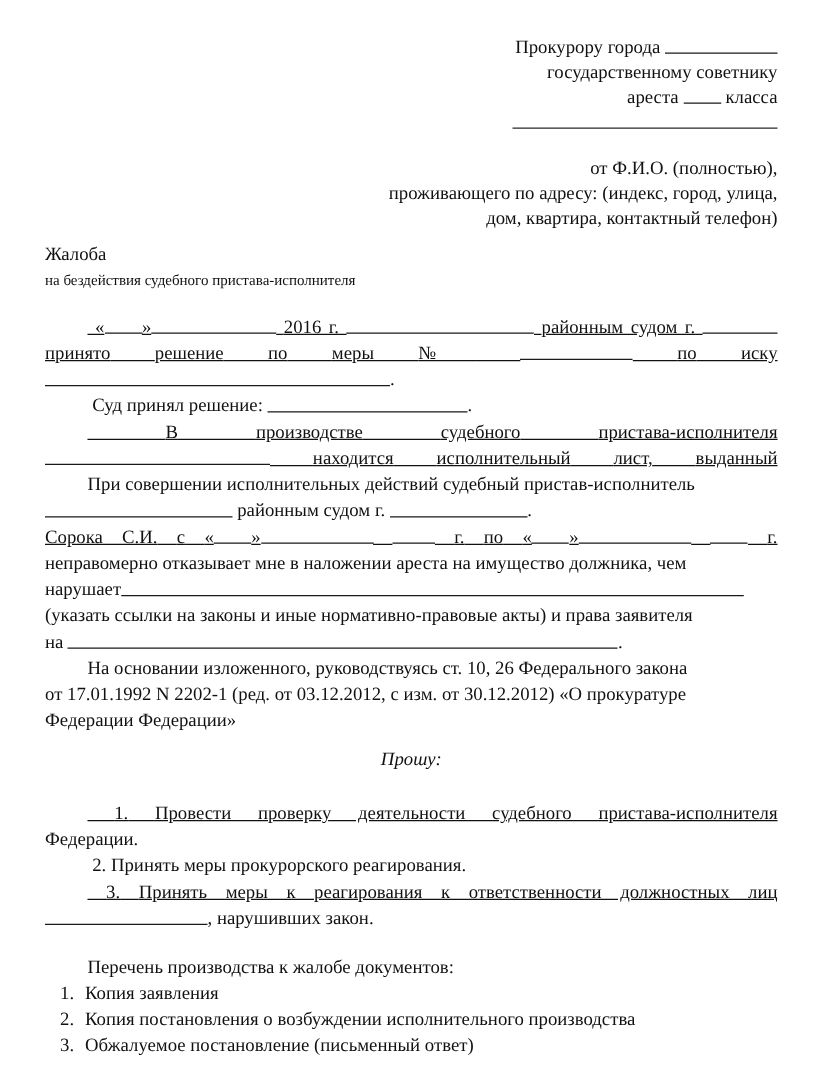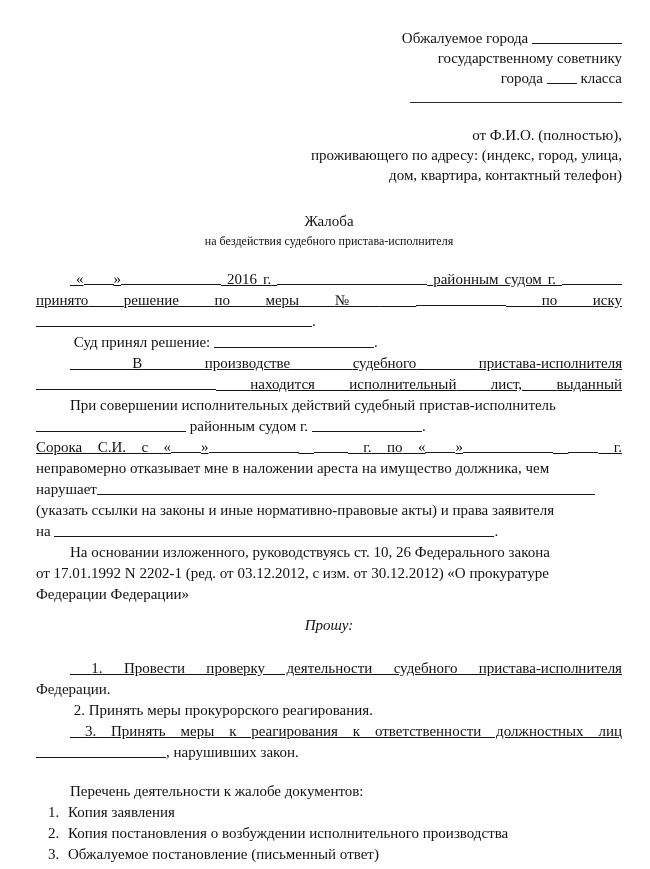--- a/index.html
+++ b/index.html
@@ -67,22 +67,22 @@
     width: 352px;
     margin-left: 234px;
     text-align: right;
     font-size: 15px;
     line-height: 20px;
     margin-top: 22px;
   }
 
   
   .title-wrap {
-    margin-top: 26px;
-    text-align: center;
+    margin-top: 9px;
+    text-align: left;
   }
   .title-1 { font-size: 15px; line-height: 20px; }
   .title-2 { font-size: 12px; line-height: 20px; }
 
   
   .para {
     font-size: 15px;
     line-height: 21px;
     text-align: justify;
     text-align-last: left;
@@ -115,26 +115,26 @@
   .attach-num { display: inline-block; width: 20px; }
 </style>
 </head>
 <body>
 
 <div class="page">
   <div class="content">
 
     <div class="addressee">
       <div>
-        <span>Обжалуемое города</span>
+        <span>Прокурору города</span>
         <span class="u w90"></span>
       </div>
       <div>государственному советнику</div>
       <div>
-        <span>города</span>
+        <span>ареста</span>
         <span class="u w30"></span>
         <span>класса</span>
       </div>
     </div>
 
     <div class="rule"></div>
 
     <div class="from-block">
       <div>от Ф.И.О. (полностью),</div>
       <div>проживающего по адресу: (индекс, город, улица,</div>
@@ -245,21 +245,21 @@
       <span style="display:inline-block;width:34px;"></span>
       <span>3.</span>
       <span>Принять меры к реагирования к ответственности должностных лиц</span>
     </div>
     <div class="para">
       <span class="u w130"></span><span>, нарушивших закон.</span>
     </div>
 
     <div class="spacer-18"></div>
 
-    <div class="attach-head">Перечень деятельности к жалобе документов:</div>
+    <div class="attach-head">Перечень производства к жалобе документов:</div>
 
     <div class="attach-item">
       <span class="attach-num">1.</span><span>Копия заявления</span>
     </div>
     <div class="attach-item">
       <span class="attach-num">2.</span><span>Копия постановления о возбуждении исполнительного производства</span>
     </div>
     <div class="attach-item">
       <span class="attach-num">3.</span><span>Обжалуемое постановление (письменный ответ)</span>
     </div>

